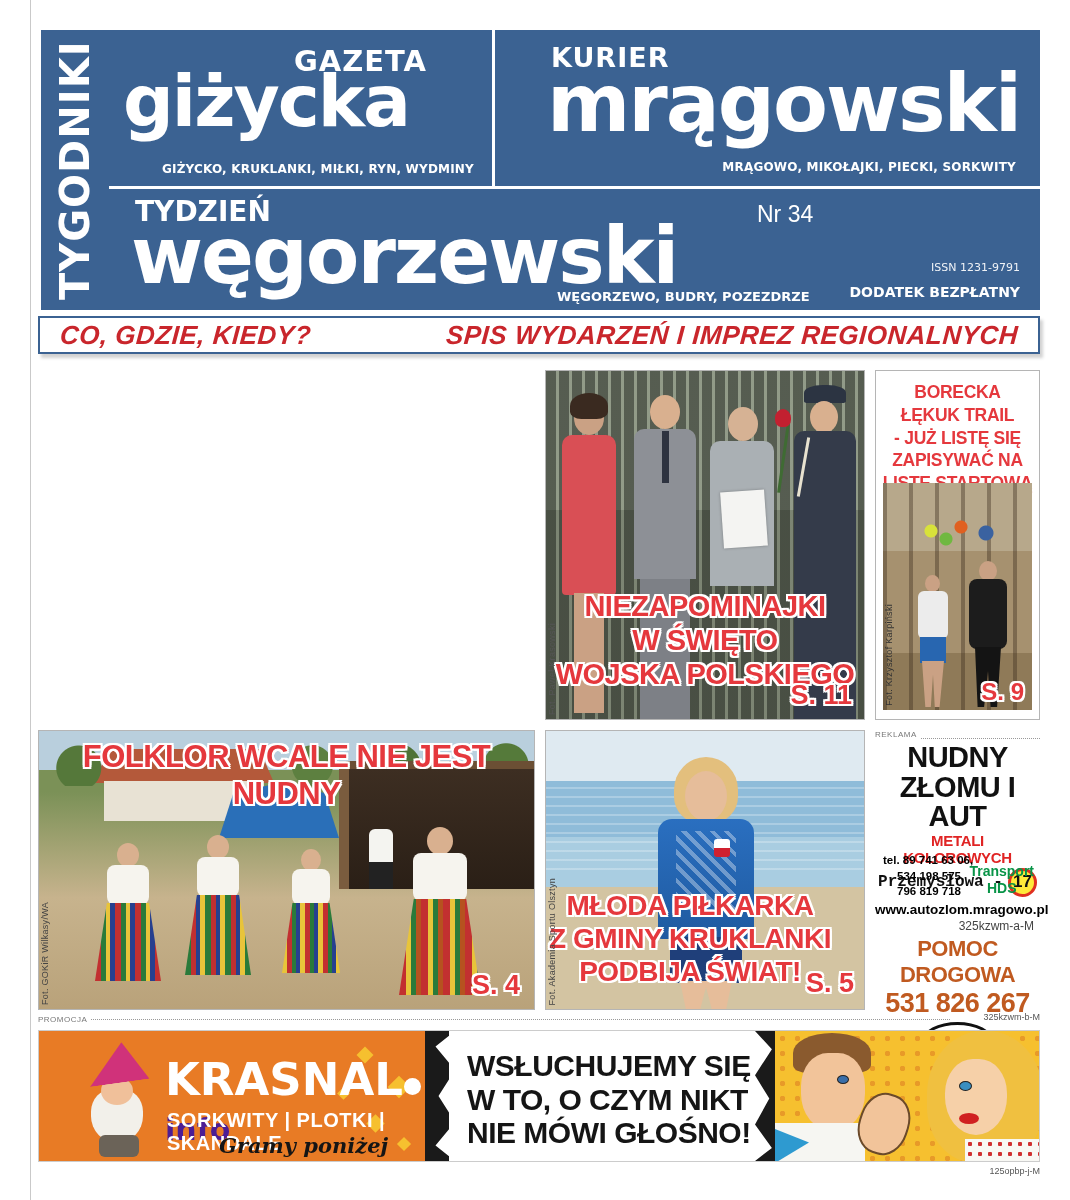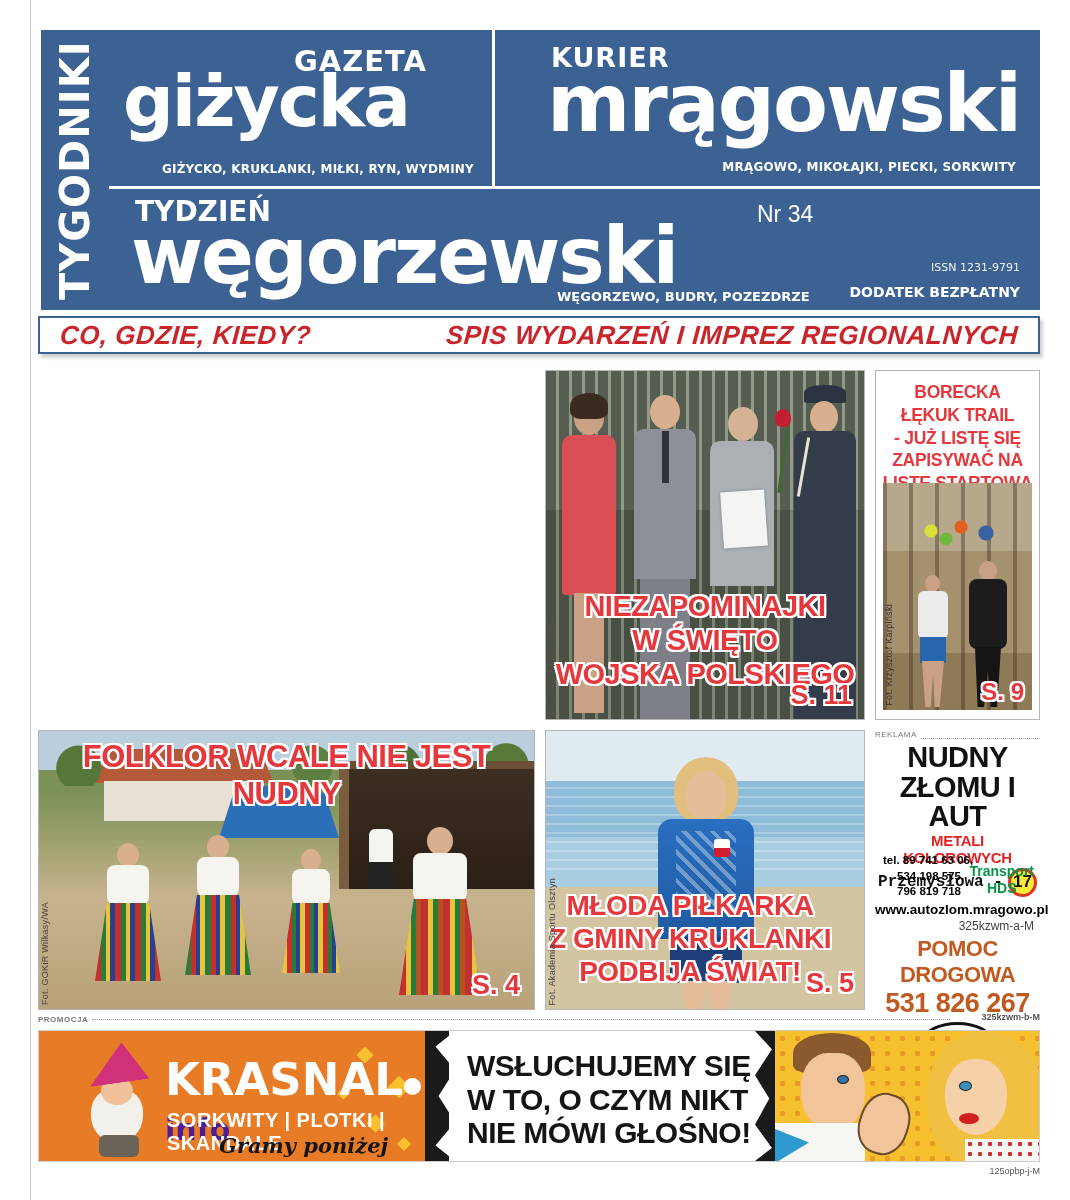--- a/index.html
+++ b/index.html
@@ -97,21 +97,21 @@
   .transport{position:absolute;right:6px;top:133px;text-align:center;color:#089447;font-weight:900;font-size:14px;line-height:1.2;}
   .web{position:absolute;left:0;right:0;top:172px;text-align:center;font-size:13.5px;font-weight:bold;}
   .adcode{position:absolute;right:6px;top:189px;font-size:12px;color:#444;}
   .towing{position:absolute;left:0;right:0;top:206px;text-align:center;color:#c05a20;}
   .towing-name{font-size:22px;font-weight:900;letter-spacing:-.5px;}
   .towing-phone{font-size:27px;font-weight:900;letter-spacing:-.5px;}
   .badge24{display:inline-block;margin-top:3px;border:3px solid #111;border-radius:50%;
            padding:2px 12px;color:#111;font-weight:900;font-style:italic;font-size:24px;}
 
   
-  .promo-row{position:absolute;left:38px;top:1015px;width:1002px;display:flex;align-items:center;font-weight:bold;}
+  .promo-row{position:absolute;left:38px;top:1015px;width:1002px;display:flex;align-items:center;}
   .banner-codes{font-size:9px;color:#555;}
   .code-top{position:absolute;right:0px;top:-3px;}
   .banner{position:absolute;left:38px;top:1030px;width:1002px;height:132px;background:#fff;
           border:1px solid #ccc;box-sizing:border-box;overflow:hidden;}
   .ban-orange{position:absolute;left:0;top:0;bottom:0;width:392px;background:#e87b25;}
   .ban-bubble-edge{position:absolute;left:386px;top:0;bottom:0;width:30px;background:#1a1a1a;
     clip-path:polygon(0 0,100% 0,35% 12%,100% 30%,45% 50%,100% 70%,35% 88%,100% 100%,0 100%);}
   .ban-white{position:absolute;left:410px;top:0;bottom:0;width:312px;background:#fff;}
   .ban-edge2{position:absolute;left:716px;top:0;bottom:0;width:26px;background:#1a1a1a;
     clip-path:polygon(100% 0,0 0,65% 14%,0 34%,55% 52%,0 72%,65% 90%,0 100%,100% 100%);}

